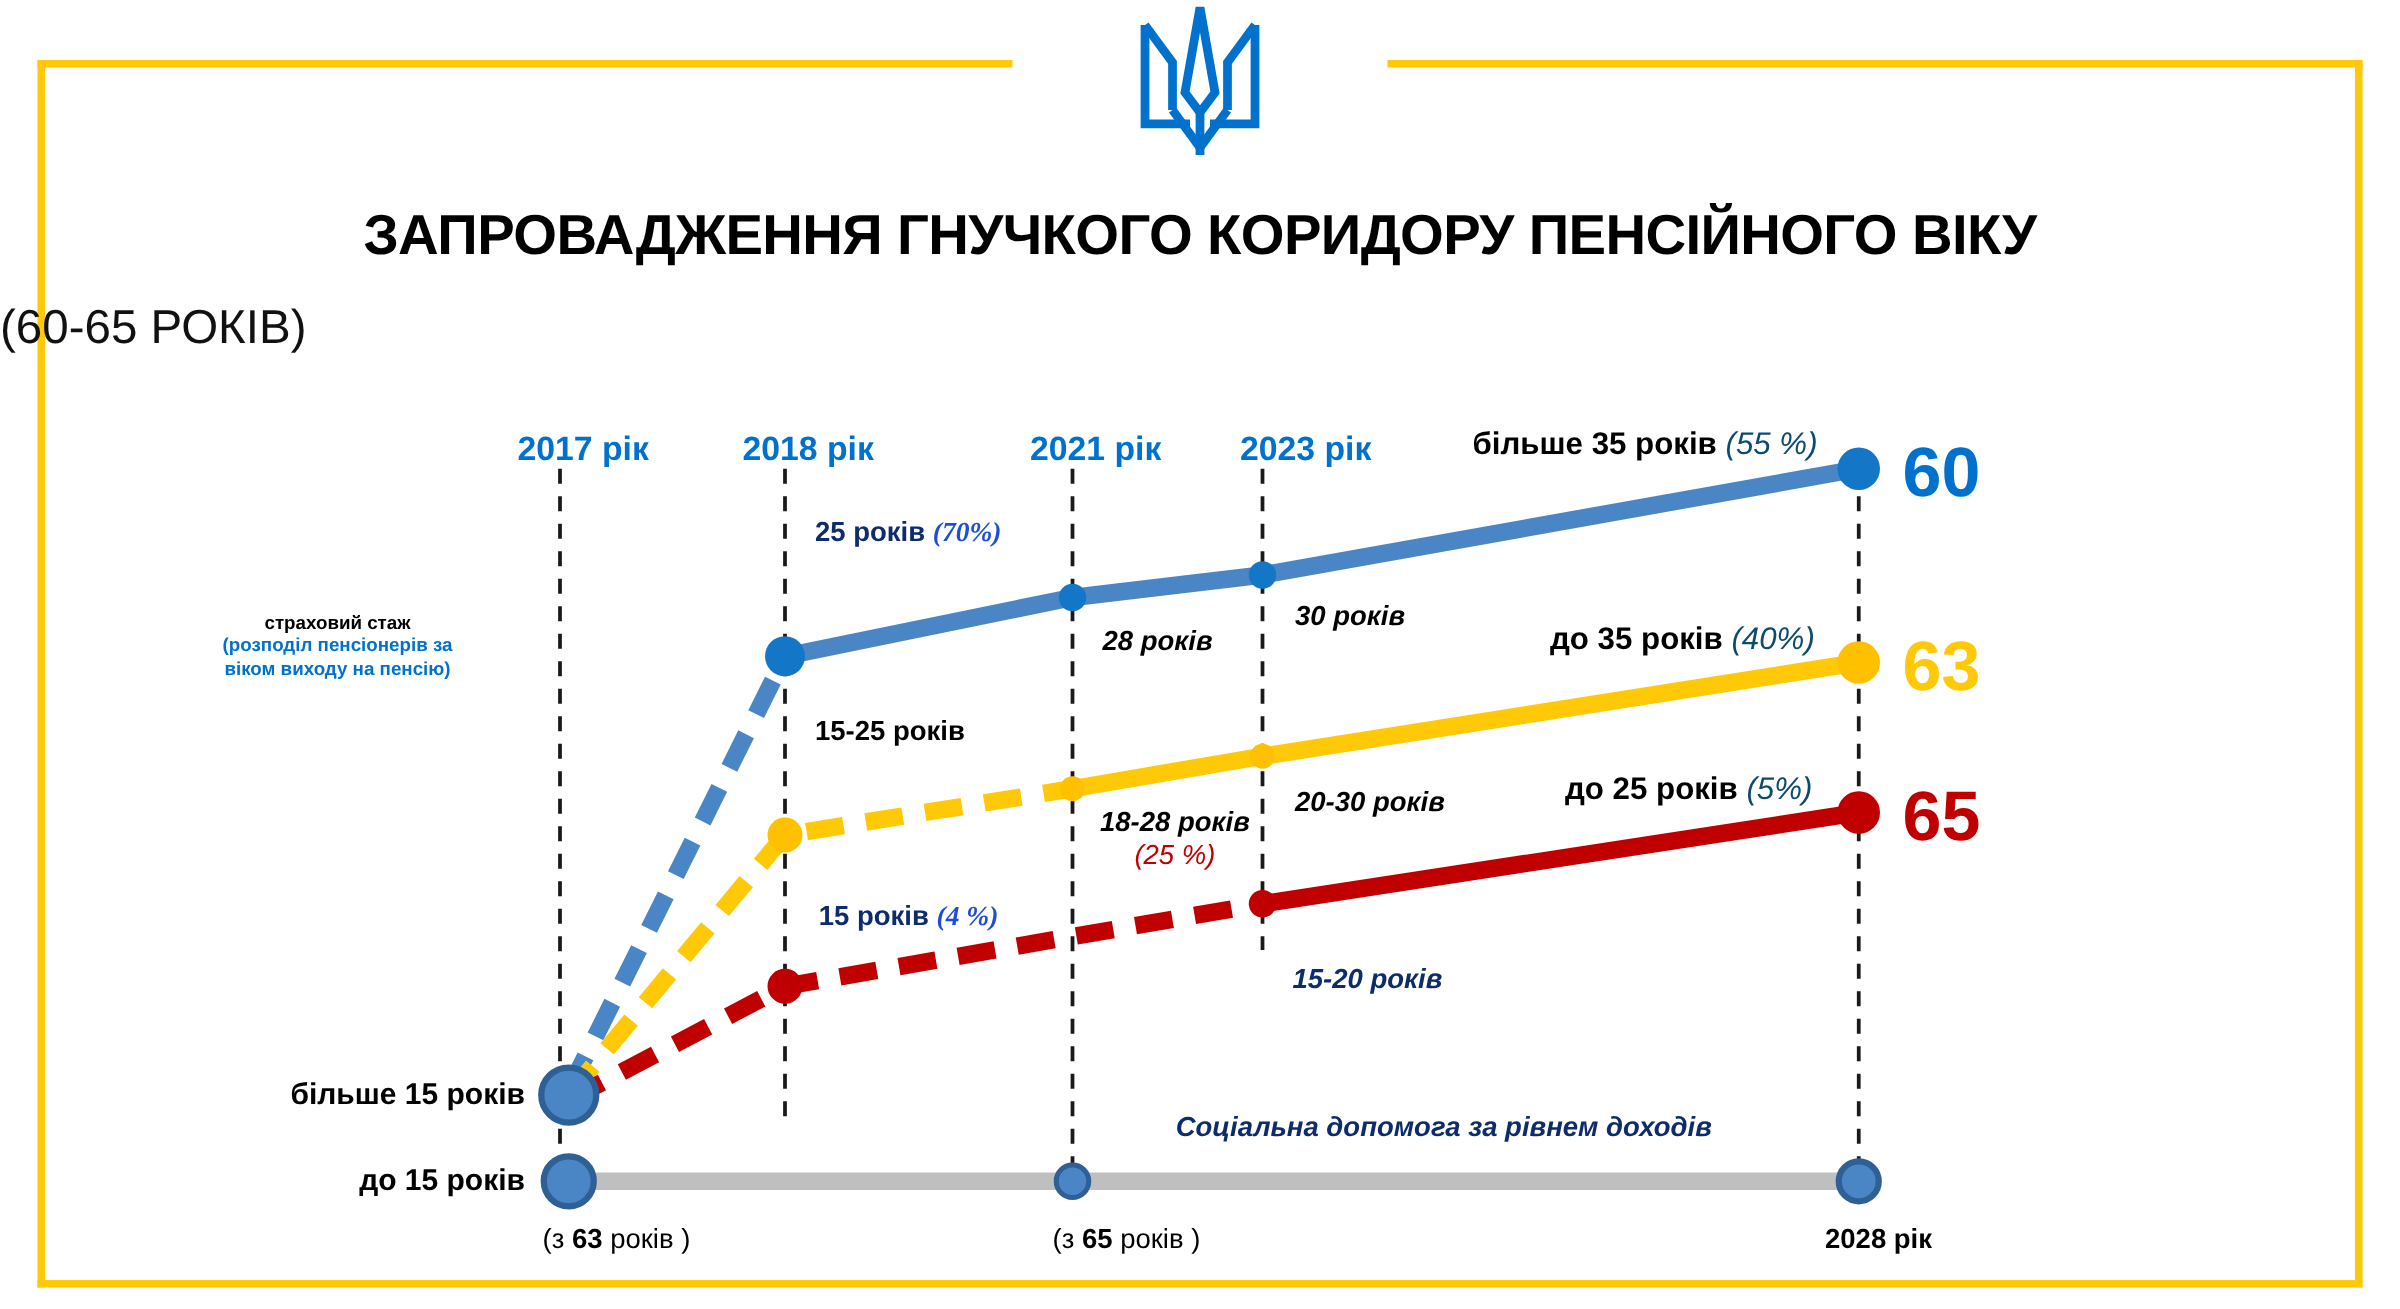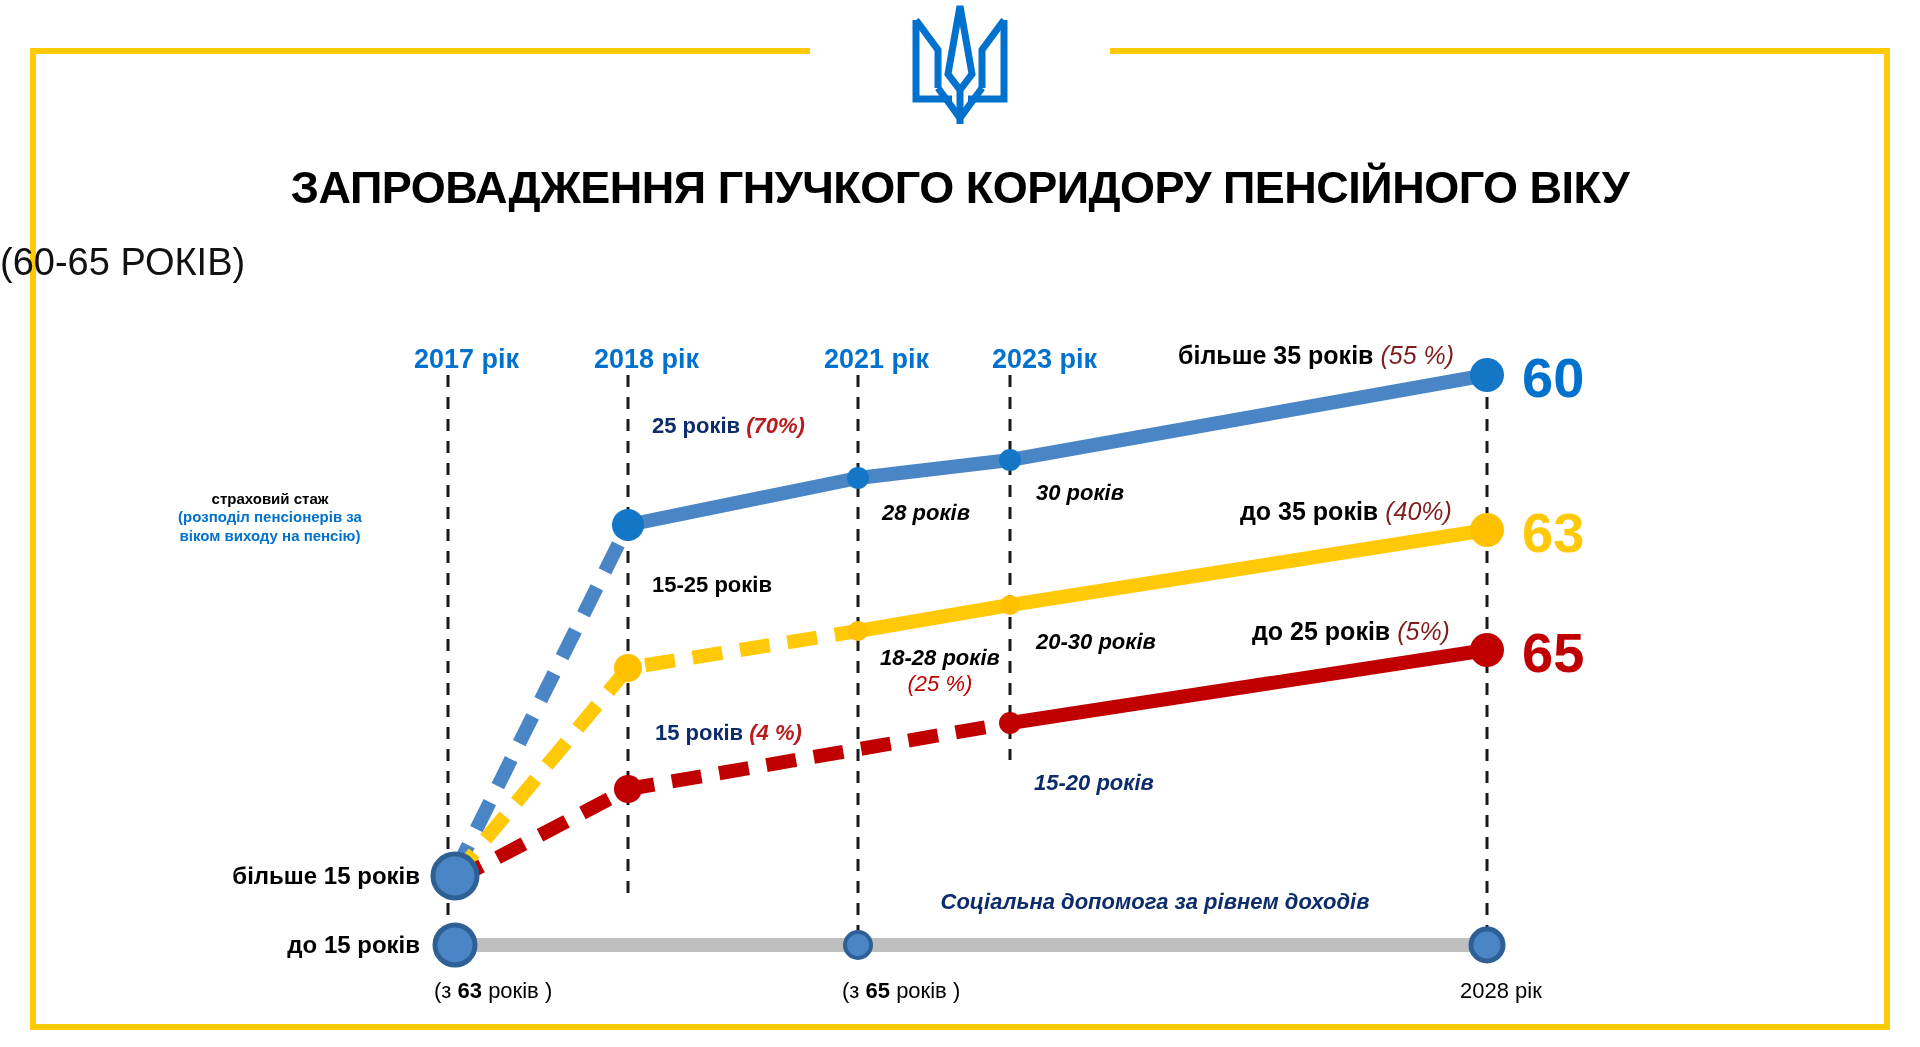--- a/index.html
+++ b/index.html
@@ -36,37 +36,37 @@
   .lbl{position:absolute;white-space:nowrap;}
 
   .year-label{color:#0072CE;font-weight:bold;font-size:27px;margin-left:24px;}
   .axis-left-label{
     text-align:center;font-size:15px;line-height:1.22;width:300px;
   }
   .axis-left-label .a{color:#000;font-weight:bold;}
   .axis-left-label .b{color:#0072CE;font-weight:bold;}
 
   .seg-lbl{font-size:22px;font-weight:bold;color:#0d2c6b;}
-  .seg-lbl .pct-red{color:#b91c1c;font-weight:bold;font-style:italic;}
+  .seg-lbl .pct-red{color:#1d4ed8;font-weight:bold;font-style:italic;font-family:Liberation Serif, serif;}
   .seg-lbl-blk{font-size:22px;font-weight:bold;color:#000;}
   .seg-ital{font-size:22px;font-weight:bold;font-style:italic;color:#000;text-align:center;}
   .seg-ital-navy{font-size:22px;font-weight:bold;font-style:italic;color:#0d2c6b;}
 
   .end-lbl{font-size:25px;font-weight:bold;color:#000;}
-  .end-lbl .pct-blue{color:#7f1d1d;font-weight:normal;font-style:italic;}
+  .end-lbl .pct-blue{color:#0c4a6e;font-weight:normal;font-style:italic;}
 
   .big-num{font-size:56px;font-weight:bold;line-height:1;}
   .num-blue{color:#0072CE;}
   .num-yellow{color:#FFC907;}
   .num-red{color:#C00000;}
 
   .side-lbl{font-size:24px;font-weight:bold;color:#000;text-align:right;width:260px;}
   .foot-lbl{font-size:22px;color:#000;}
   .foot-lbl b{font-weight:bold;}
-  .year-foot{font-size:22px;font-weight:normal;color:#000;}
+  .year-foot{font-size:22px;font-weight:bold;color:#000;}
   .social{
     font-size:22px;font-style:italic;font-weight:bold;color:#0d2c6b;
     text-align:center;width:460px;line-height:1.18;
   }
   .social .pct-red{color:#C00000;font-weight:normal;}
 </style>
 </head>
 <body>
 
 <div class="frame-left"></div>

